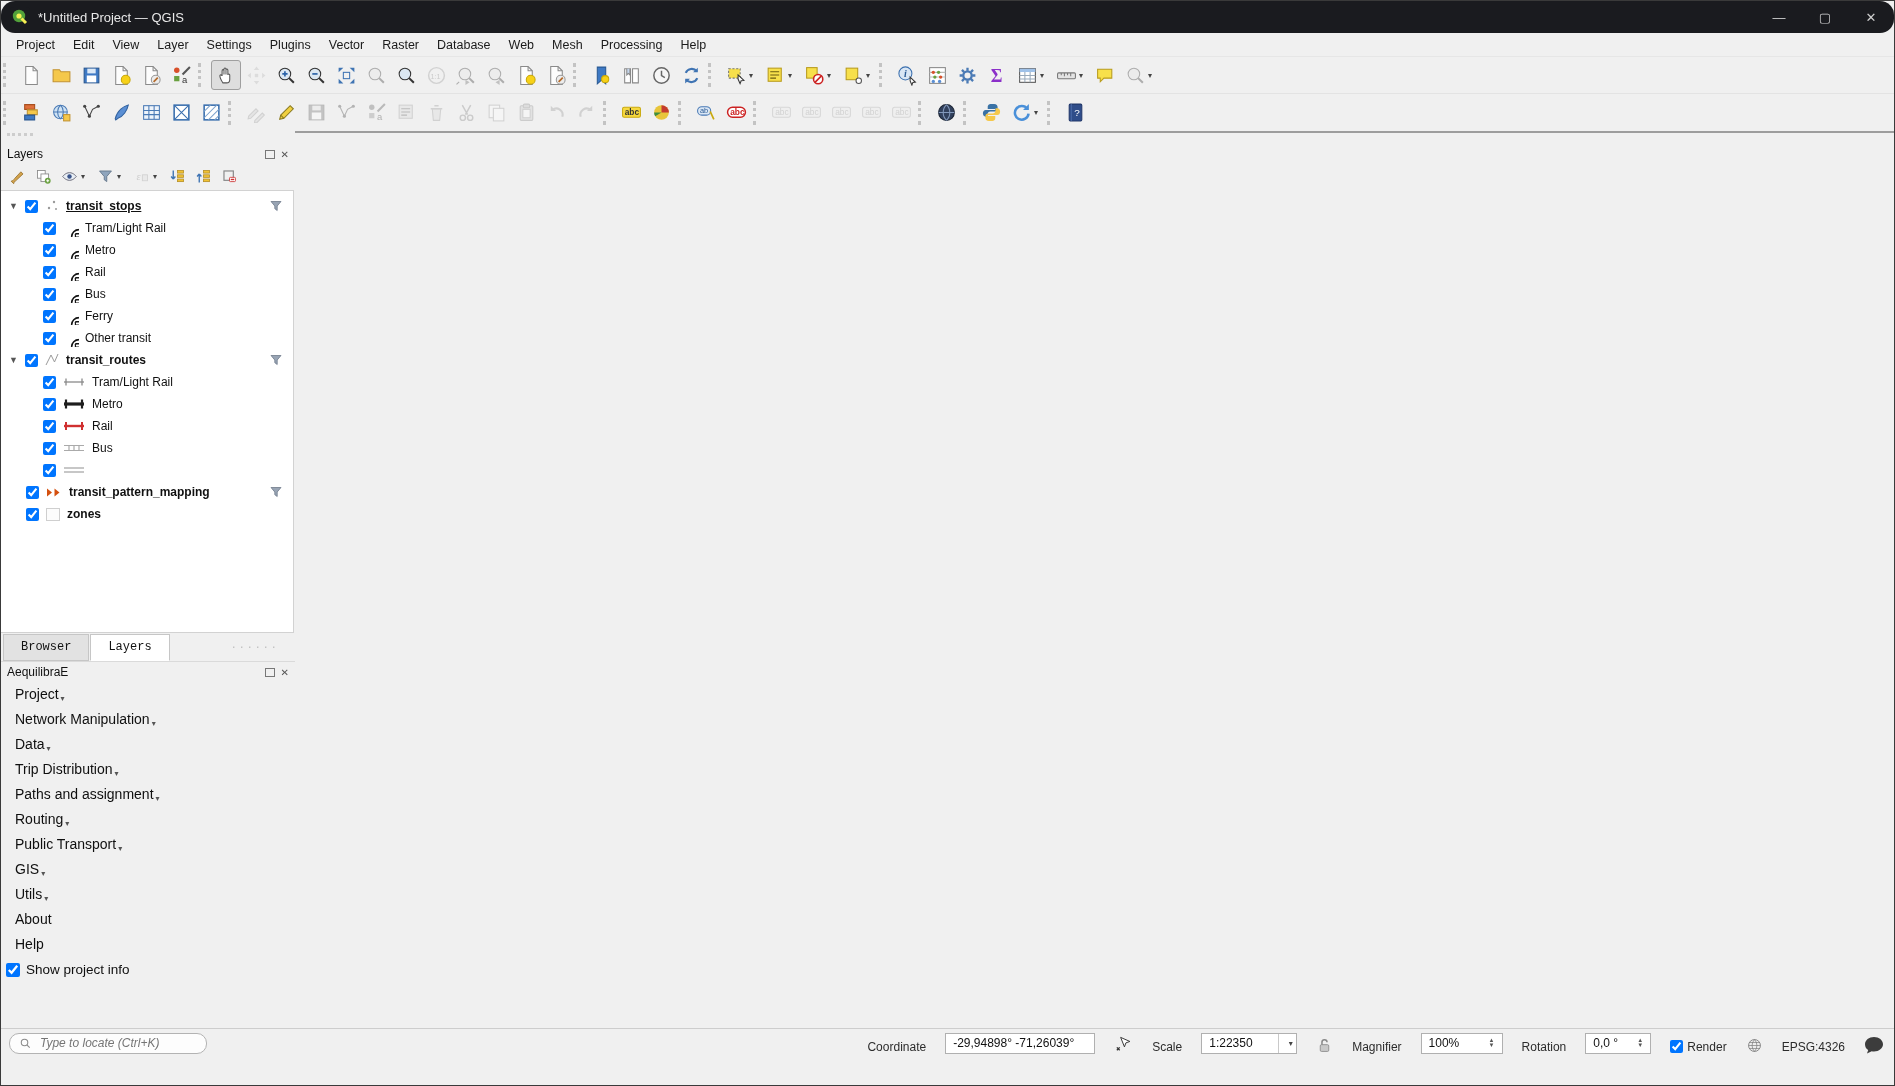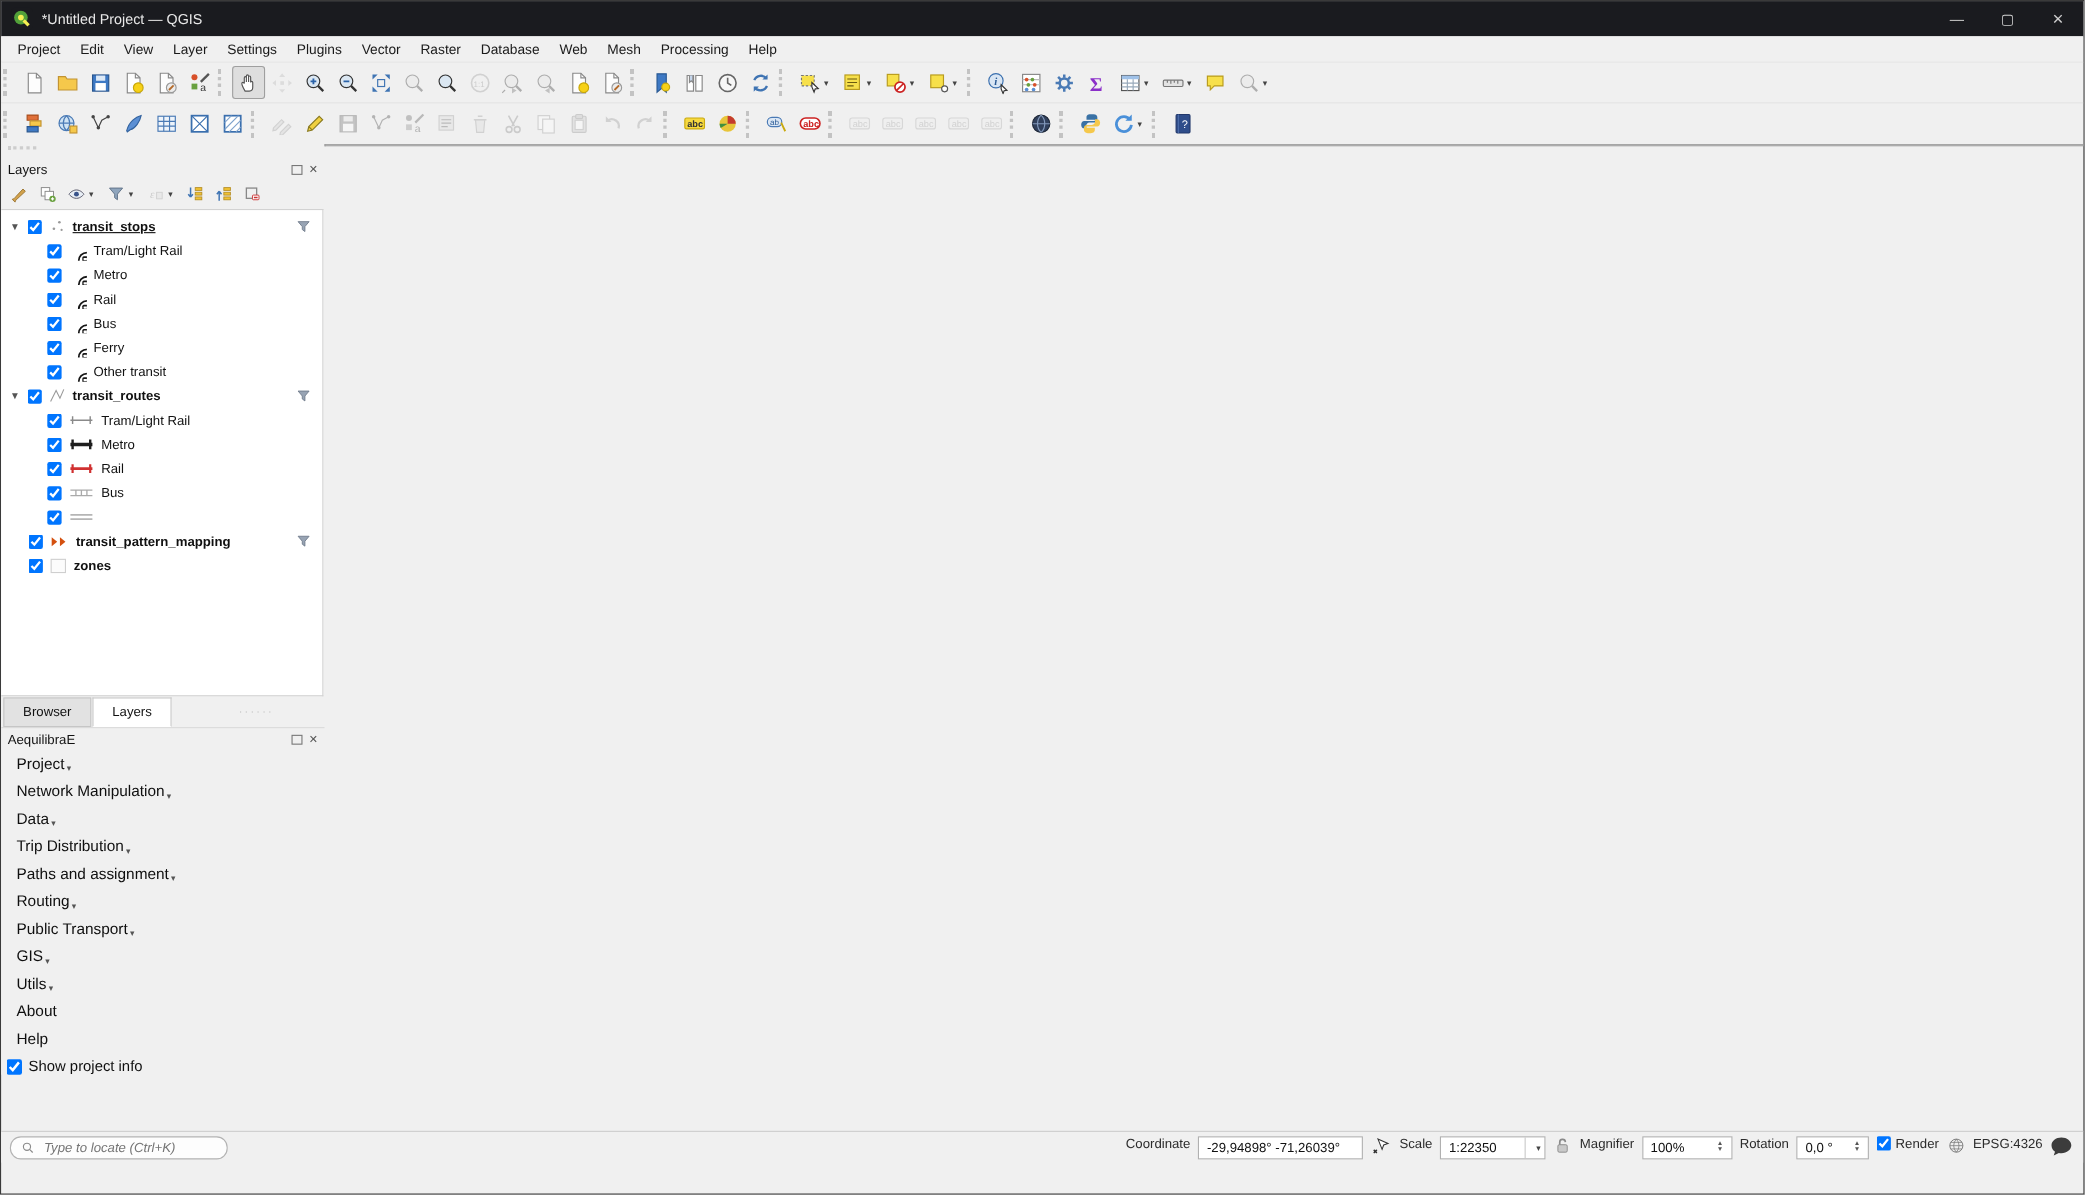--- a/index.html
+++ b/index.html
@@ -1,19 +1,19 @@
 <!DOCTYPE html>
 <html><head>
 <meta charset="utf-8">
 <style>
   html,body{margin:0;padding:0;background:#6b6b6b;font-family:"Liberation Sans",sans-serif;}
   *{box-sizing:border-box;}
   .win{position:relative;width:1895px;height:1086px;background:#f0f0f0;overflow:hidden;border:1px solid #3a3a3a;}
   
-  .titlebar{height:32px;background:#1a1b1f;display:flex;align-items:center;color:#e8e8e8;font-size:13px;}
+  .titlebar{height:32px;background:#1a1b1f;display:flex;align-items:center;color:#e8e8e8;font-size:13px;border-radius:14px;}
   .qlogo{width:20px;height:20px;margin:0 8px 0 9px;}
   .wctrl{margin-left:auto;display:flex;height:32px;}
   .wbtn{width:46px;display:flex;align-items:center;justify-content:center;color:#cfcfcf;font-size:13px;}
   
   .menubar{height:23px;background:#f0f0f0;display:flex;align-items:center;padding-left:6px;font-size:12.5px;color:#1a1a1a;}
   .menubar>span{padding:3px 9px;}
   
   .tb{display:flex;align-items:center;background:#f0f0f0;}
   .tb1{height:37px;border-top:1px solid #e6e6e6;}
   .tb2{height:38px;border-top:1px solid #e3e3e3;}
@@ -38,38 +38,38 @@
   .tree{flex:1;background:#fff;border:1px solid #d2d2d2;border-left:none;margin-right:1px;font-size:12px;color:#111;overflow:hidden;padding-top:4px;position:relative;}
   .trow{display:flex;align-items:center;height:22px;gap:6px;padding-left:8px;position:relative;}
   .trow.child{padding-left:42px;}
   .exp{width:10px;color:#555;font-size:9px;flex:none;}
   .tcb{width:13px;height:13px;flex:none;margin:0;}
   .bold{font-weight:bold;}
   .usel{text-decoration:underline;}
   .funnel{position:absolute;right:10px;top:4px;}
   .lsym{flex:none;display:flex;align-items:center;}
   
-  .tabbar{height:28px;display:flex;align-items:flex-end;background:#f0f0f0;padding-left:2px;}
+  .tabbar{height:28px;display:flex;align-items:flex-end;background:#f0f0f0;padding-left:2px;font-family:Liberation Mono, monospace;}
   .tab{padding:5px 17px 6px 17px;font-size:12px;color:#111;background:#e2e2e2;border:1px solid #c6c6c6;margin-right:1px;}
   .tab.active{background:#fff;border-bottom:1px solid #fff;}
   .tdots{color:#bbb;font-size:10px;margin-left:60px;letter-spacing:2px;align-self:center;}
   
   .aeq{flex:1;border-top:1px solid #dadada;position:relative;padding-top:0;}
   .aeqitem{display:flex;align-items:baseline;font-size:14px;color:#0f0f0f;padding:4.5px 0 4.5px 14px;}
   .mcar{font-size:8px;color:#555;margin-left:2px;position:relative;top:2px;}
   .spi{display:flex;align-items:center;gap:6px;font-size:13.5px;color:#0f0f0f;padding:6px 0 0 5px;}
   .spi input{width:14px;height:14px;margin:0;}
   
   .mapwrap{flex:1;position:relative;background:#fbfbfb;border:1px solid #9d9d9d;border-right:none;}
   .mapwrap svg{position:absolute;inset:0;width:100%;height:100%;}
   
   .statusbar{height:29px;display:flex;align-items:center;background:#f0f0f0;border-top:1px solid #cdcdcd;padding:0 10px 0 8px;font-size:12px;color:#2c2c2c;gap:8px;}
   .locate{display:flex;align-items:center;gap:6px;width:198px;height:21px;border:1px solid #b3b3b3;border-radius:10px;background:#fdfdfd;padding:0 9px;}
   .locate input{border:none;outline:none;background:transparent;font-size:12px;color:#701a75;width:150px;font-family:"Liberation Sans",sans-serif;font-style:italic;}
-  .sbright{margin-left:auto;display:flex;align-items:flex-start;gap:7px;}
+  .sbright{margin-left:auto;display:flex;align-items:flex-end;gap:19px;}
   .sbox{height:21px;background:#fff;border:1px solid #b0b0b0;display:flex;align-items:center;padding:0 7px;gap:6px;color:#111;}
   .spinar{display:flex;flex-direction:column;font-size:6px;color:#555;line-height:5px;margin-left:auto;}
   .combo-car{font-size:8px;color:#444;border-left:1px solid #c9c9c9;padding-left:6px;height:100%;display:flex;align-items:center;}
   .sb-label{color:#2c2c2c;}
   .rendercb{display:flex;align-items:center;gap:4px;}
   .rendercb input{width:13px;height:13px;margin:0;}
   .balloon{width:20px;height:18px;}
 </style>
 </head>
 <body>

